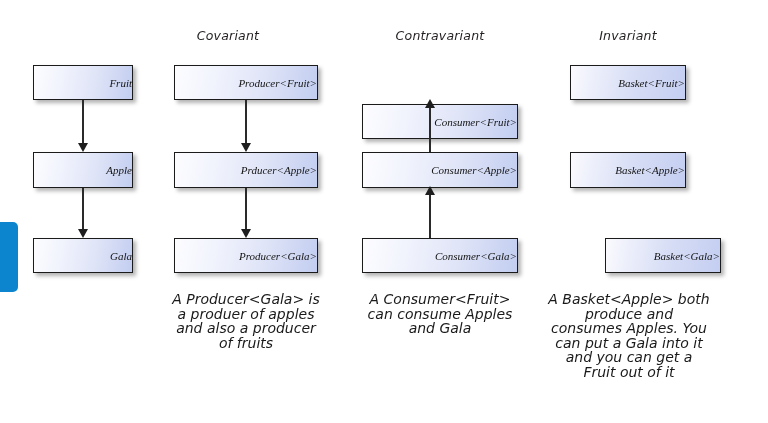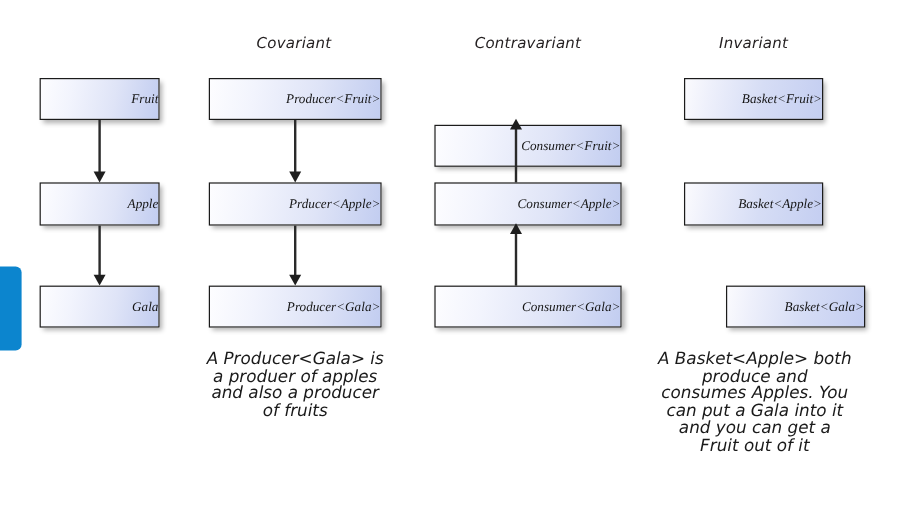--- a/index.html
+++ b/index.html
@@ -54,21 +54,21 @@
     font-style:italic;
   }
 </style>
 </head>
 <body>
 
 <div class="canvas">
 
   <div class="side-tab"></div>
 
-  <div class="col-head" style="left:185px;top:28px;width:120px;">Covariant</div>
+  <div class="col-head" style="left:168px;top:28px;width:120px;">Covariant</div>
   <div class="col-head" style="left:370px;top:28px;width:140px;">Contravariant</div>
   <div class="col-head" style="left:568px;top:28px;width:120px;">Invariant</div>
 
   <div class="node" style="left:33px;top:65px;width:100px;height:35px;">
     <span class="lbl">Fruit</span>
   </div>
   <div class="conn" style="left:82px;top:100px;height:44px;"></div>
   <div class="head down" style="left:78px;top:143px;"></div>
 
   <div class="node" style="left:33px;top:152px;width:100px;height:36px;">
@@ -108,20 +108,21 @@
   <div class="node" style="left:362px;top:152px;width:156px;height:36px;">
     <span class="lbl">Consumer&lt;Apple&gt;</span>
   </div>
   <div class="conn" style="left:429px;top:194px;height:44px;"></div>
   <div class="head up" style="left:425px;top:186px;"></div>
 
   <div class="node" style="left:362px;top:238px;width:156px;height:35px;">
     <span class="lbl">Consumer&lt;Gala&gt;</span>
   </div>
 
+  <div class="caption" style="left:355px;top:292px;width:170px;">A Consumer&lt;Fruit&gt; can consume Apples and Gala</div>
 
   <div class="node flat" style="left:570px;top:65px;width:116px;height:35px;">
     <span class="lbl">Basket&lt;Fruit&gt;</span>
   </div>
   <div class="node flat" style="left:570px;top:152px;width:116px;height:36px;">
     <span class="lbl">Basket&lt;Apple&gt;</span>
   </div>
   <div class="node flat" style="left:570px;top:238px;width:116px;height:35px;margin-left:35px;">
     <span class="lbl">Basket&lt;Gala&gt;</span>
   </div>

